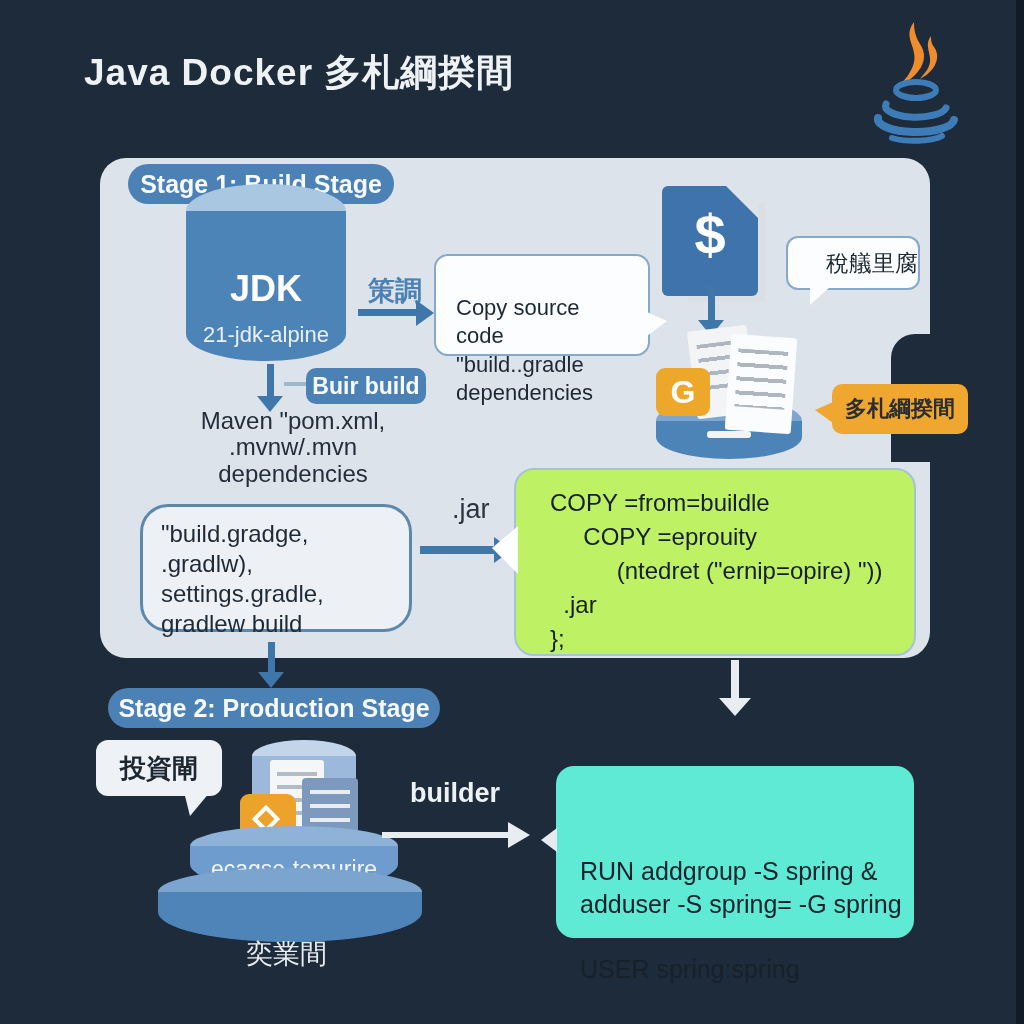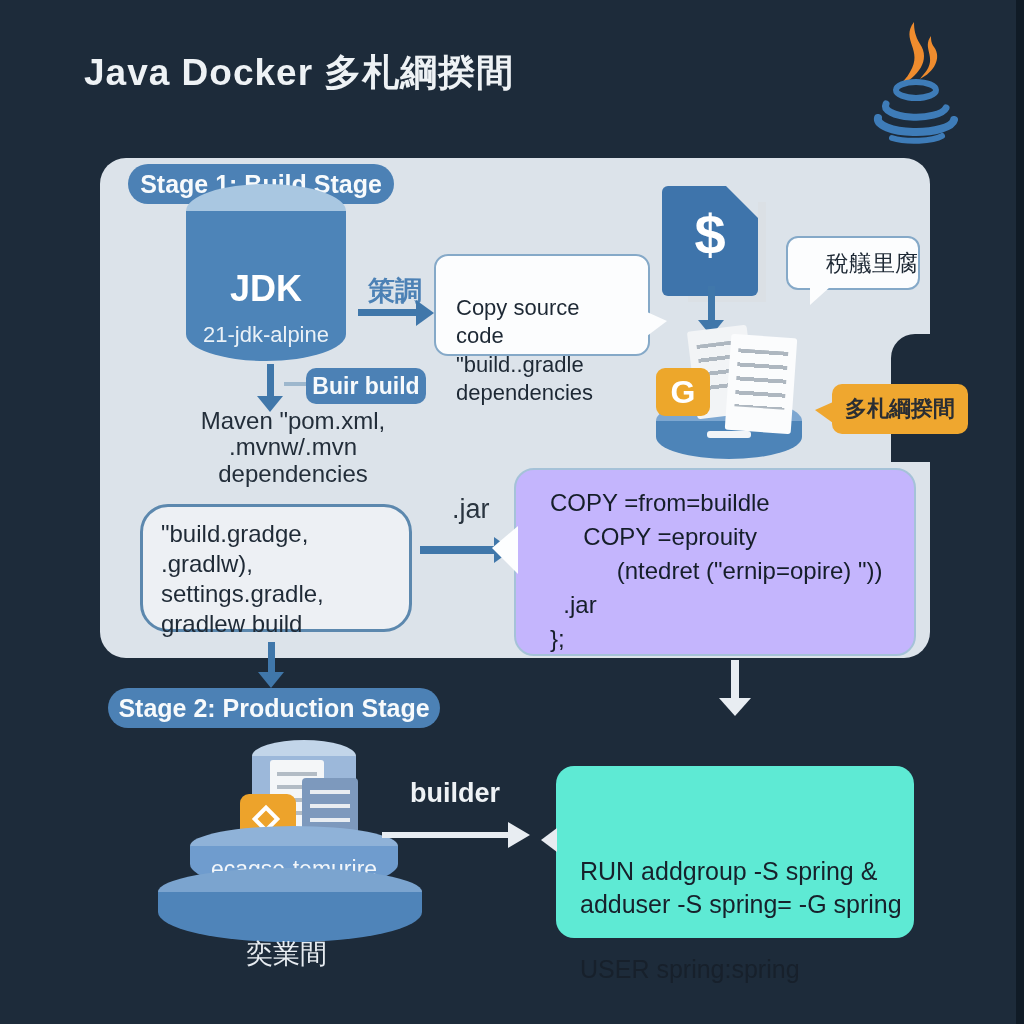--- a/index.html
+++ b/index.html
@@ -50,21 +50,21 @@
   .orange-bubble .tail { position:absolute; left:-17px; top:18px; width:0; height:0; border-top:8px solid transparent; border-bottom:13px solid transparent; border-right:18px solid #efa72f; }
   .note-bubble { left:96px; top:740px; width:126px; height:56px; background:#eef2f6; border-radius:12px; color:#1d2732; font-size:26px; font-weight:700; text-align:center; line-height:56px; }
   .note-bubble .tail { position:absolute; right:12px; bottom:-20px; width:0; height:0; border-left:6px solid transparent; border-right:20px solid transparent; border-top:24px solid #eef2f6; }
 
   .gradle-bubble { left:140px; top:504px; width:272px; height:128px; background:#edf0f4; border:3px solid #5c88ae; border-radius:28px; padding:12px 18px; font-size:24px; color:#1f2a36; line-height:1.25; white-space:pre-line; }
 
   .maven-note { left:148px; top:408px; width:290px; text-align:center; font-size:24px; color:#232e3a; line-height:1.1; white-space:pre-line; }
   .jar-label { left:452px; top:494px; font-size:27px; color:#2a3540; }
 
   
-  .code-box1 { left:514px; top:468px; width:402px; height:188px; background:#c4b5fd; border:2px solid #a5c2d8; border-radius:20px; padding:16px 0 0 34px; }
+  .code-box1 { left:514px; top:468px; width:402px; height:188px; background:#bef264; border:2px solid #a5c2d8; border-radius:20px; padding:16px 0 0 34px; }
   .code-box1 .notch { position:absolute; left:-24px; top:56px; width:0; height:0; border-top:22px solid transparent; border-bottom:26px solid transparent; border-right:26px solid #fdfeff; }
   .code-box1 pre { font-family:"Liberation Sans", sans-serif; font-size:24px; color:#151e29; line-height:1.42; white-space:pre; }
   .code-box2 { left:556px; top:766px; width:358px; height:172px; background:#5eead4; border-radius:18px; padding:24px 0 0 24px; color:#17202b; font-size:25px; line-height:1.3; white-space:pre-line; }
   .code-box2 .notch { position:absolute; left:-15px; top:62px; width:0; height:0; border-top:12px solid transparent; border-bottom:12px solid transparent; border-right:16px solid #e7ebf0; }
 
   
   .doc-back { left:688px; top:202px; width:78px; height:100px; background:#dbe0e5; }
   .doc-main { left:662px; top:186px; width:96px; height:110px; background:#3e74ab; border-radius:6px; color:#fff; }
   .doc-main .fold { position:absolute; right:0; top:0; width:0; height:0; border-left:32px solid transparent; border-top:32px solid #dce3ea; }
   .dollar-glyph { position:absolute; left:0; top:16px; width:96px; text-align:center; font-size:56px; font-weight:700; }
@@ -194,20 +194,24 @@
   </div>
 
   <div class="abs shaft" style="left:268px; top:642px; width:7px; height:32px;"></div>
   <div class="abs head-d" style="left:258px; top:672px;"></div>
 
   <div class="abs pill stage2-pill">Stage 2: Production Stage</div>
 
   <div class="abs white-shaft" style="left:731px; top:660px; width:8px; height:40px;"></div>
   <div class="abs white-head-d" style="left:719px; top:698px;"></div>
 
+  <div class="abs note-bubble">
+    <span>投資閘</span>
+    <span class="tail"></span>
+  </div>
 
   <div class="abs ellipse t1-top"></div>
   <div class="abs t1-body"></div>
   <div class="abs s2-doc">
       <div class="lines"></div>
     </div>
   <div class="abs s2-bluedoc">
       <div class="lines"></div>
     </div>
   <div class="abs s2-badge">

